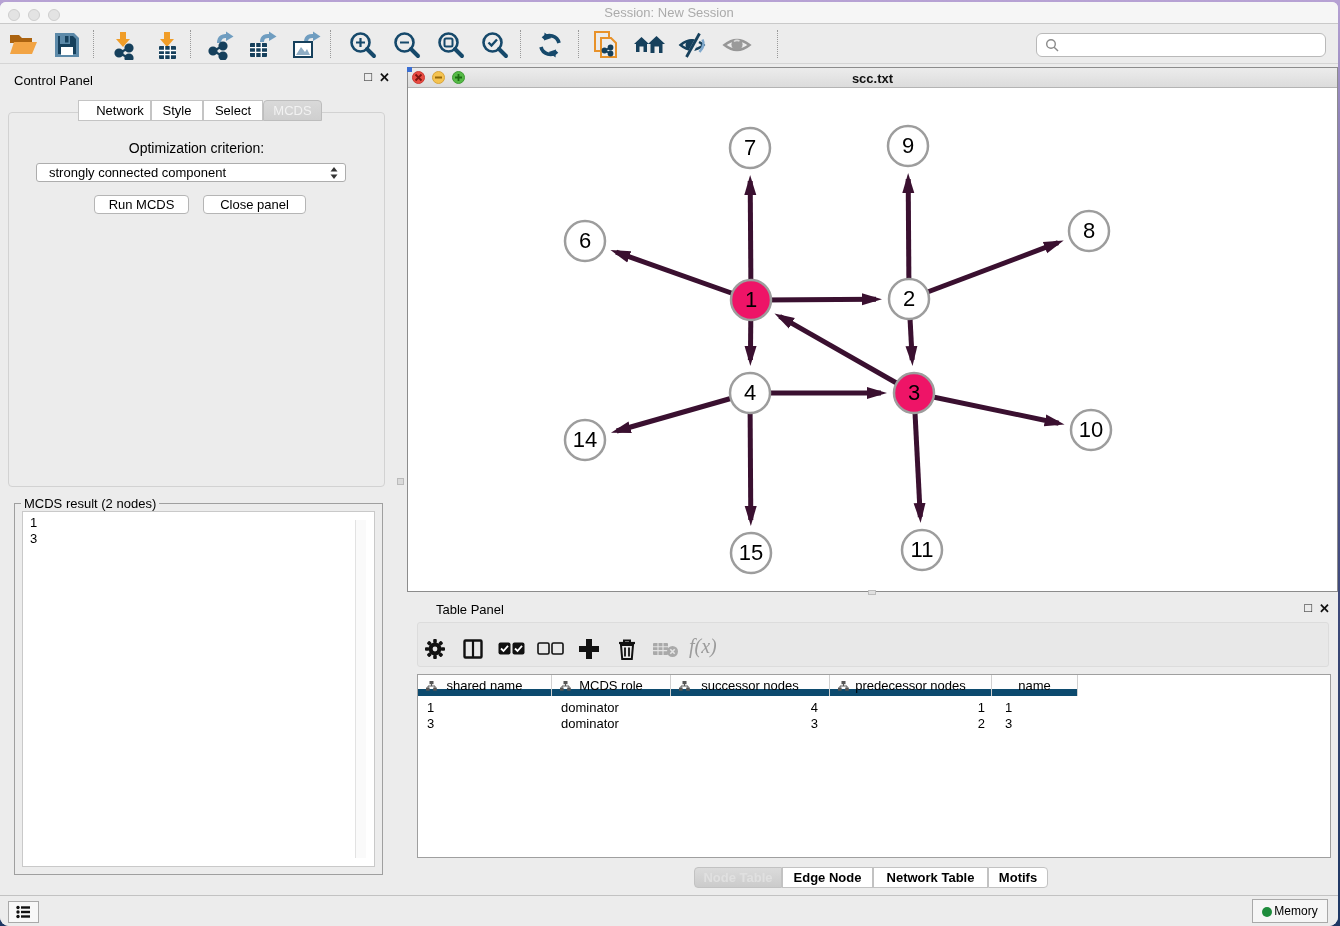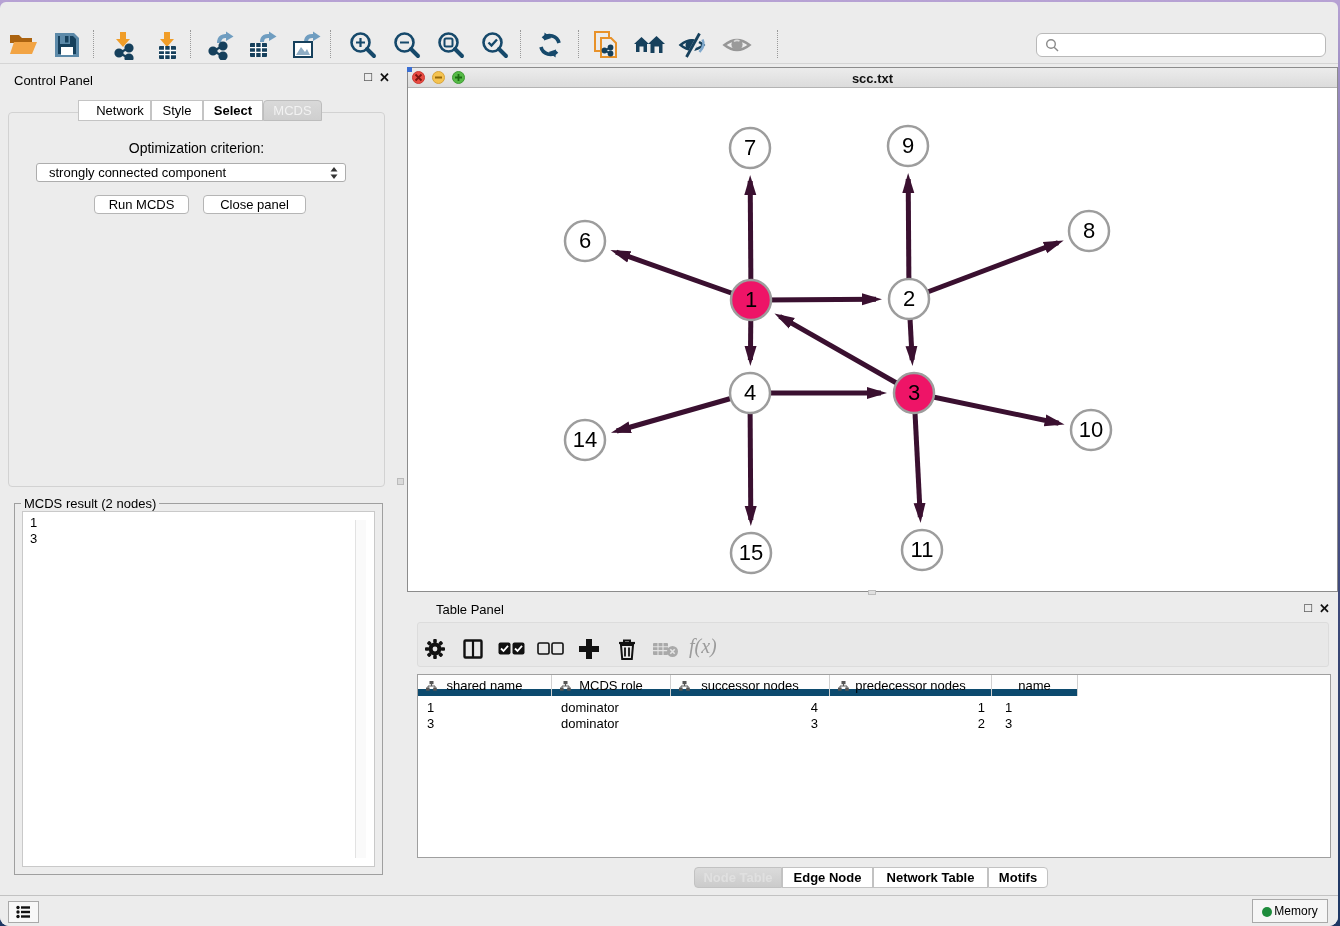--- a/index.html
+++ b/index.html
@@ -62,20 +62,26 @@
 .listbtn { position:absolute; left:8px; top:5px; width:31px; height:22px; background:#f8f8f8; border:1px solid #a9a9a9; }
 .membtn { position:absolute; right:10px; top:3px; width:76px; height:24px; background:#f6f6f6; border:1px solid #a9a9a9; font-size:12px; line-height:22px; text-align:center; padding-left:12px; color:#000; }
 .membtn .dot { position:absolute; left:9px; top:7px; width:10px; height:10px; border-radius:50%; background:#1e8c3c; }
 svg.graph text { font-size:22px; fill:#000; text-anchor:middle; font-family:"Liberation Sans",sans-serif; }
 </style>
 </head>
 <body>
 <div class="desktop"></div>
 <div class="win">
 
+  <div class="titlebar">
+    <div class="tl" style="left:8px;"></div>
+    <div class="tl" style="left:28px;"></div>
+    <div class="tl" style="left:48px;"></div>
+    <div class="title-text">Session: New Session</div>
+  </div>
 
   <div class="toolbar" id="toolbar">
 
     <svg class="tbi" style="left:8px;" width="30" height="30" viewBox="0 0 30 30">
       <path d="M2 5 h9 l3 3 h10 v5 h-22 z" fill="#ab6310"></path>
       <path d="M2 24 L6 12 h23 l-5 12 z" fill="#f2a444"></path>
     </svg>
 
     <svg class="tbi" style="left:52px;" width="30" height="30" viewBox="0 0 30 30">
       <path d="M3 3 h19 l5 5 v19 h-24 z" fill="#5d8aa9"></path>
@@ -216,21 +222,21 @@
 
   <div class="cp">
     <div class="cp-head">
       <div class="t">Control Panel</div>
       <div class="wbtn" style="right:21px; top:7px;">□</div>
       <div class="wbtn" style="right:3px; font-weight:bold;">✕</div>
     </div>
     <div class="tabs">
       <div class="tab" style="left:78px; width:73px;padding-left:11px;">Network</div>
       <div class="tab" style="left:151px; width:52px;">Style</div>
-      <div class="tab" style="left:203px; width:60px;font-weight:bold;">Select</div>
+      <div class="tab" style="left:203px; width:60px;">Select</div>
       <div class="tab sel" style="left:263px; width:59px;">MCDS</div>
     </div>
     <div class="mcds-panel"></div>
     <div class="opt-label">Optimization criterion:</div>
     <div class="dropdown">strongly connected component
       <svg class="dd-arrows" width="10" height="14" viewBox="0 0 10 14">
           <path d="M5 1 L8.5 5.5 L1.5 5.5 Z" fill="#333"></path>
           <path d="M5 13 L8.5 8.5 L1.5 8.5 Z" fill="#333"></path>
         </svg>
     </div>

